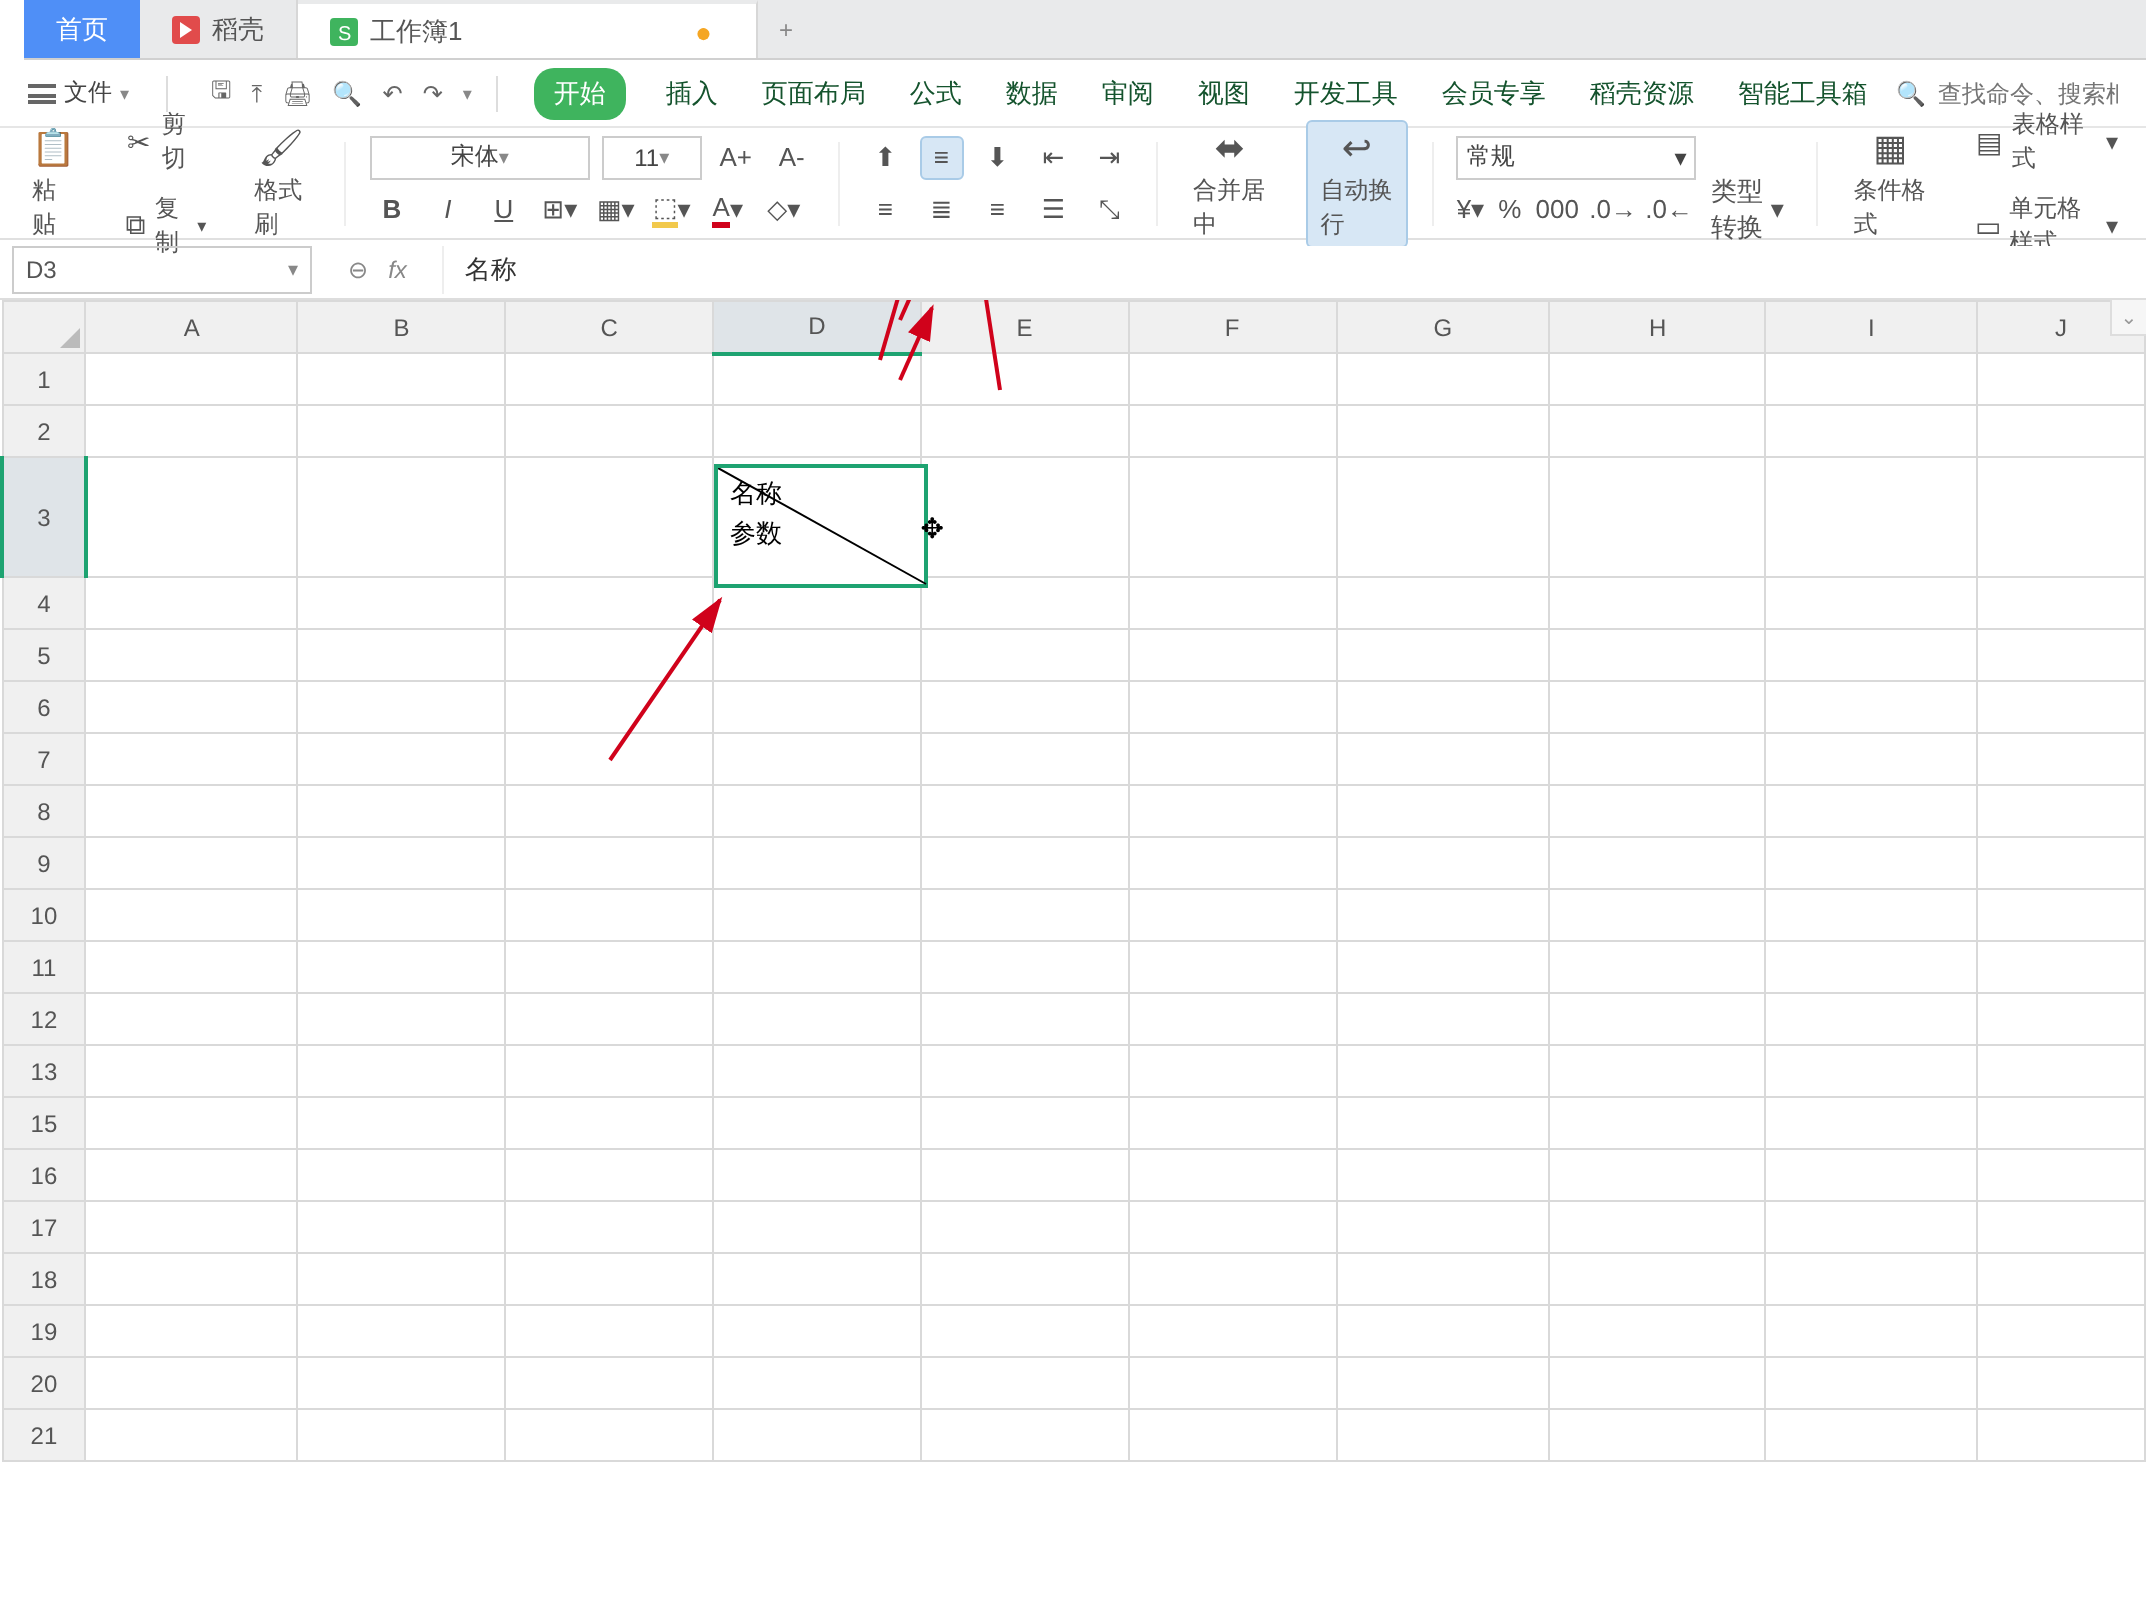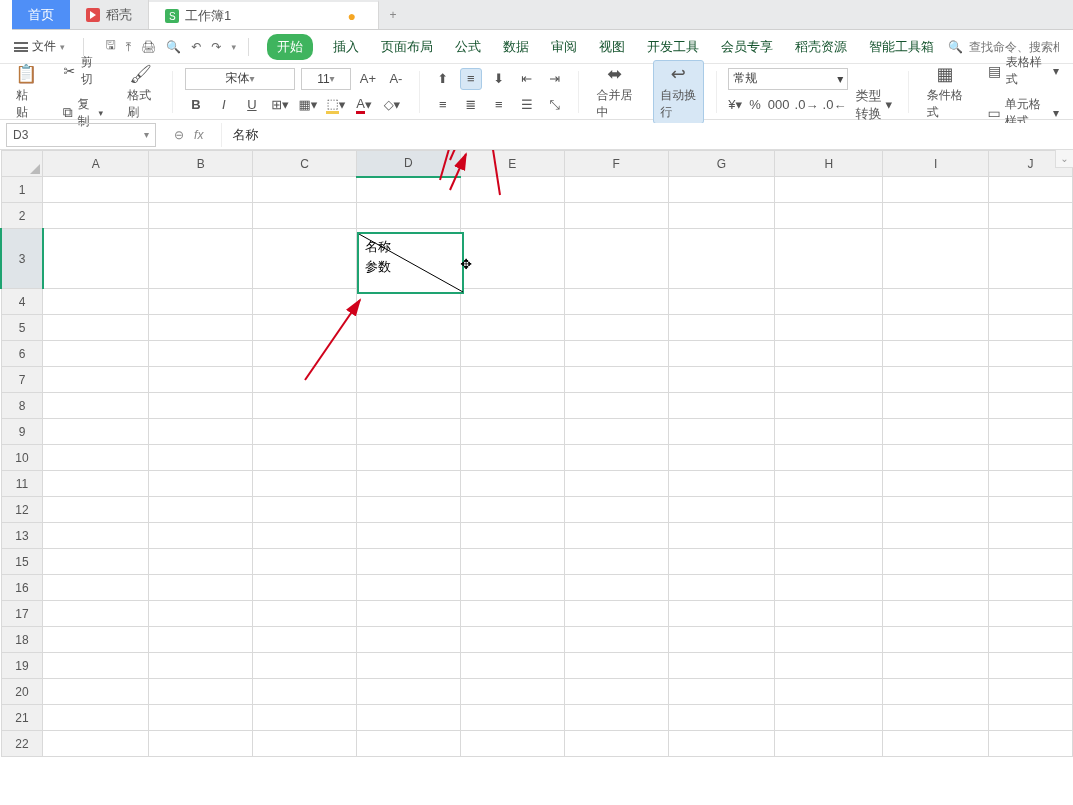--- a/index.html
+++ b/index.html
@@ -544,33 +544,20 @@
           <td></td>
           <td></td>
           <td></td>
           <td></td>
           <td></td>
           <td></td>
           <td></td>
           <td></td>
           <td></td>
         </tr>
-        <tr>
-          <th>22</th>
-          <td></td>
-          <td></td>
-          <td></td>
-          <td></td>
-          <td></td>
-          <td></td>
-          <td></td>
-          <td></td>
-          <td></td>
-          <td></td>
-        </tr>
       </tbody>
   </table>
 
   <div class="sel-overlay" style="left:357px; top:82px; width:107px; height:62px;">
     <svg class="diag">
       <line x1="0" y1="0" x2="104" y2="58" stroke="#000" stroke-width="1"></line>
     </svg>
     <span class="label lbl1">名称</span>
     <span class="label lbl2">参数</span>
     <span class="cursor">✥</span>

